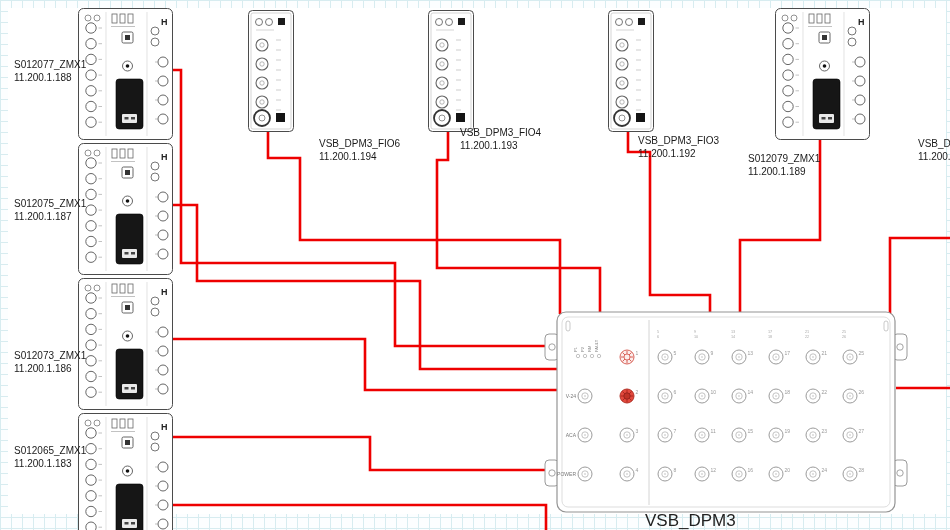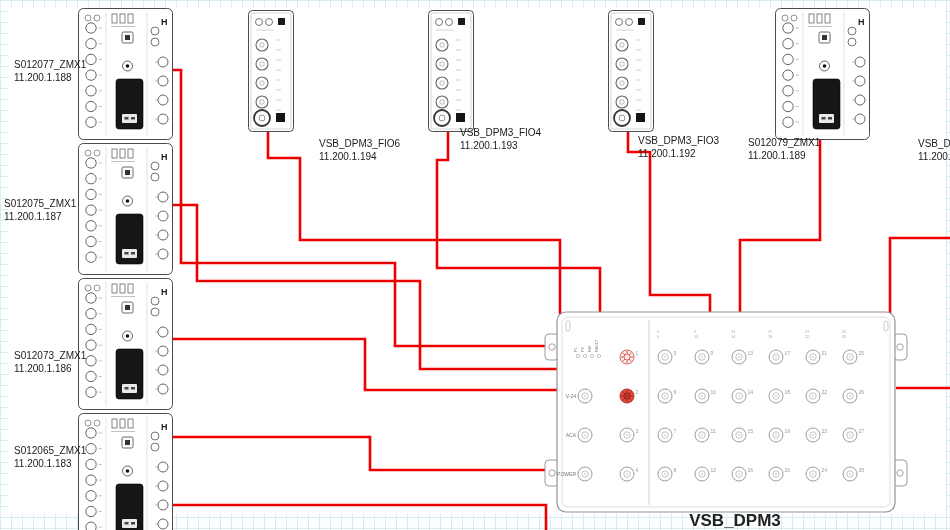--- a/index.html
+++ b/index.html
@@ -15,22 +15,22 @@
       linear-gradient(90deg,#d7ecf0 1px, transparent 1px);
     background-size:11px 11px;
   }
   .sheet{position:absolute;left:8px;top:8px;right:4px;bottom:16px;background:#ffffff;}
   #scene{position:absolute;left:0;top:0;width:950px;height:530px;}
   .dev-label{
     position:absolute;font-size:10px;color:#1a1a1a;line-height:13px;
     white-space:nowrap;letter-spacing:0;
   }
   .main-title{
-    position:absolute;left:645px;top:511px;width:180px;text-align:center;
-    font-size:17px;color:#222;white-space:nowrap;font-weight:bold;
+    position:absolute;left:645px;top:511px;width:180px;text-align:left;
+    font-size:17px;color:#222;white-space:nowrap;
   }
 </style>
 </head>
 <body>
 
 <div class="grid-bg"></div>
 <div class="sheet"></div>
 
 <svg id="scene" xmlns="http://www.w3.org/2000/svg">
   <g id="wires-layer">
@@ -583,21 +583,21 @@
         <text x="842" y="333" font-size="3.8" fill="#aaa" font-family="Liberation Sans,sans-serif">25</text>
         <text x="842" y="338" font-size="3.8" fill="#aaa" font-family="Liberation Sans,sans-serif">26</text>
       </g>
     </g>
 </svg>
 
 <div class="dev-label" style="left:14px;top:58px">
   <div>S012077_ZMX1</div>
   <div>11.200.1.188</div>
 </div>
-<div class="dev-label" style="left:4px;top:197px">
+<div class="dev-label" style="left:14px;top:197px">
   <div>S012075_ZMX1</div>
   <div>11.200.1.187</div>
 </div>
 <div class="dev-label" style="left:14px;top:349px">
   <div>S012073_ZMX1</div>
   <div>11.200.1.186</div>
 </div>
 <div class="dev-label" style="left:14px;top:444px">
   <div>S012065_ZMX1</div>
   <div>11.200.1.183</div>
@@ -608,21 +608,21 @@
   <div>11.200.1.194</div>
 </div>
 <div class="dev-label" style="left:460px;top:126px">
   <div>VSB_DPM3_FIO4</div>
   <div>11.200.1.193</div>
 </div>
 <div class="dev-label" style="left:638px;top:134px">
   <div>VSB_DPM3_FIO3</div>
   <div>11.200.1.192</div>
 </div>
-<div class="dev-label" style="left:748px;top:136px">
+<div class="dev-label" style="left:748px;top:152px">
   <div>S012079_ZMX1</div>
   <div>11.200.1.189</div>
 </div>
 <div class="dev-label" style="left:918px;top:137px">
   <div>VSB_DP</div>
   <div>11.200.</div>
 </div>
 
 <div class="main-title">VSB_DPM3</div>
 

